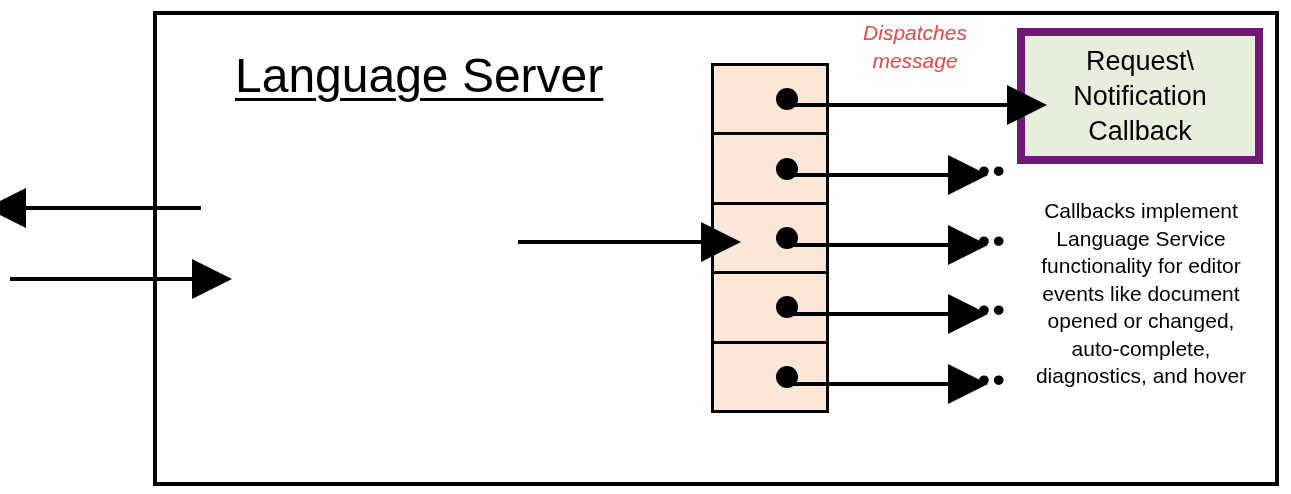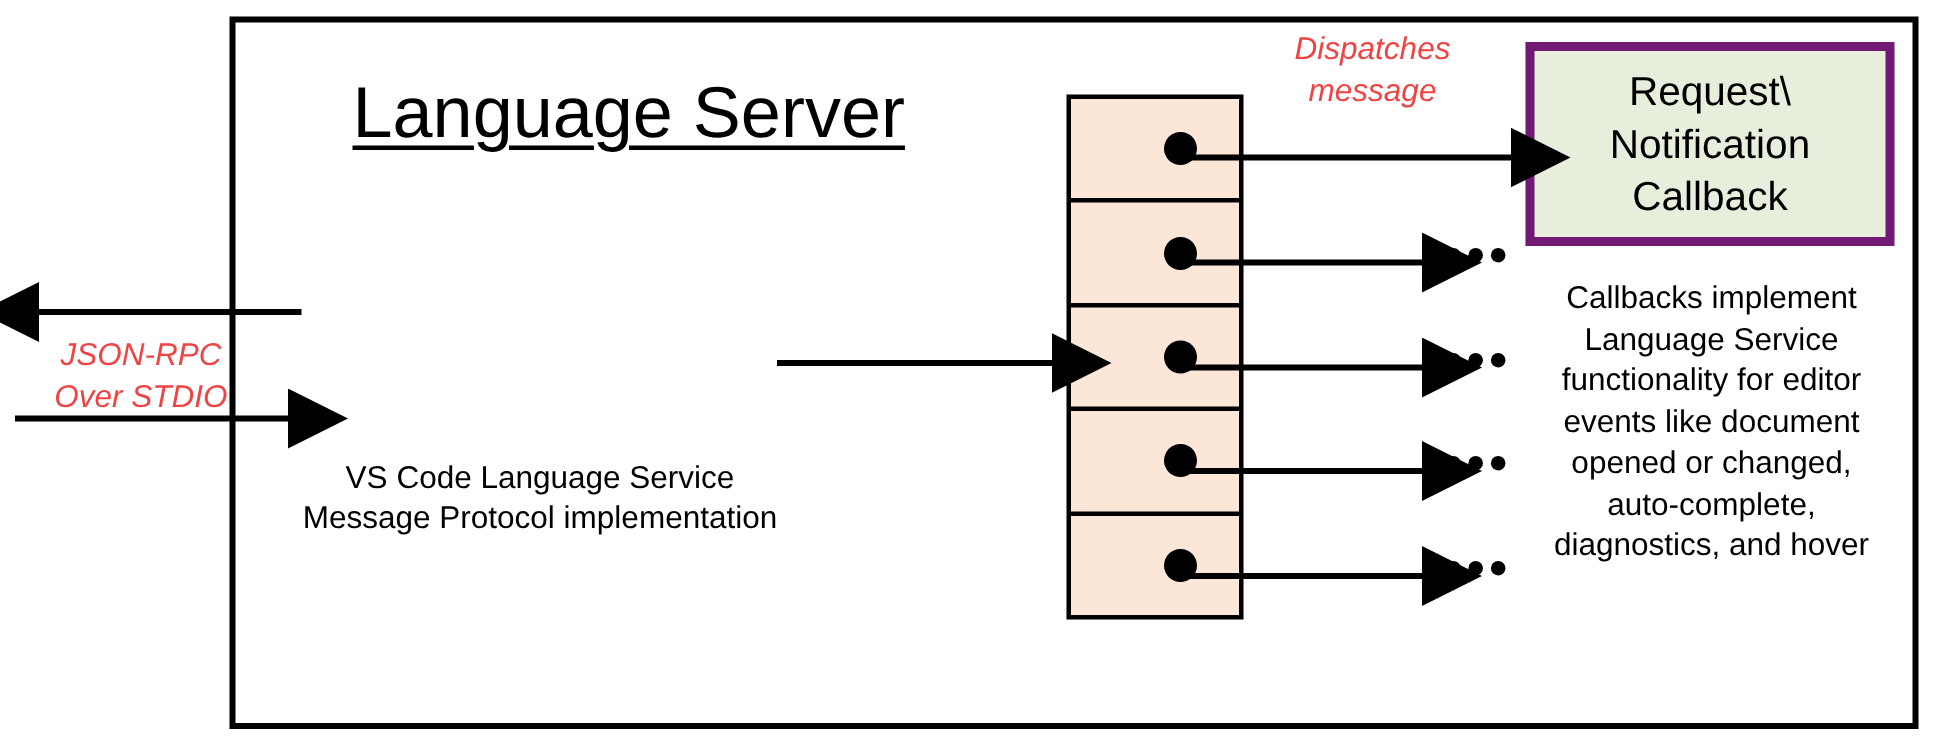--- a/index.html
+++ b/index.html
@@ -38,21 +38,21 @@
     letter-spacing: 0px;
     color: #000000;
     text-decoration: underline;
     text-underline-offset: 6px;
     text-decoration-thickness: 3px;
     white-space: nowrap;
   }
   
   .node-box {
     position: absolute;
-    border: 6px solid #701a75;
+    border: 8px solid #701a75;
     box-sizing: border-box;
     display: flex;
     align-items: center;
     justify-content: center;
     text-align: center;
   }
   .node-box .node-label {
     font-size: 27px;
     line-height: 35px;
     color: #000000;
@@ -73,20 +73,21 @@
     background: #e7eedc;
   }
   
   .caption {
     position: absolute;
     text-align: center;
     font-size: 21px;
     line-height: 27px;
     color: #000000;
     white-space: pre-line;
+    margin-top: 12px;
   }
   #message-io-caption {
     left: 185px;
     top: 305px;
     width: 350px;
   }
   #dispatch-map-caption {
     left: 640px;
     top: 421px;
     width: 300px;
@@ -176,22 +177,20 @@
 </style>
 </head>
 <body>
 
 <div id="stage">
 
   <div class="server-boundary"></div>
 
   <div class="server-title">Language Server</div>
 
-  <div class="caption" id="message-io-caption">VS Code Language Service
-Message Protocol implementation</div>
 
   <div id="dispatch-map">
     <div class="map-row">
       <span class="entry-dot"></span>
     </div>
     <div class="map-row">
       <span class="entry-dot"></span>
     </div>
     <div class="map-row">
       <span class="entry-dot"></span>
@@ -210,22 +209,20 @@
 Callback</span>
   </div>
   <div class="caption" id="callback-desc">Callbacks implement
 Language Service
 functionality for editor
 events like document
 opened or changed,
 auto-complete,
 diagnostics, and hover</div>
 
-  <div class="edge-label" id="jsonrpc-label">JSON-RPC
-Over STDIO</div>
   <div class="edge-label" id="dispatches-label">Dispatches
 message</div>
 
   <div class="ellipsis" style="left:963px; top:160px;">•••</div>
   <div class="ellipsis" style="left:963px; top:230px;">•••</div>
   <div class="ellipsis" style="left:963px; top:299px;">•••</div>
   <div class="ellipsis" style="left:963px; top:369px;">•••</div>
 
   <svg id="edges" viewBox="0 0 1291 494">
     <defs>

